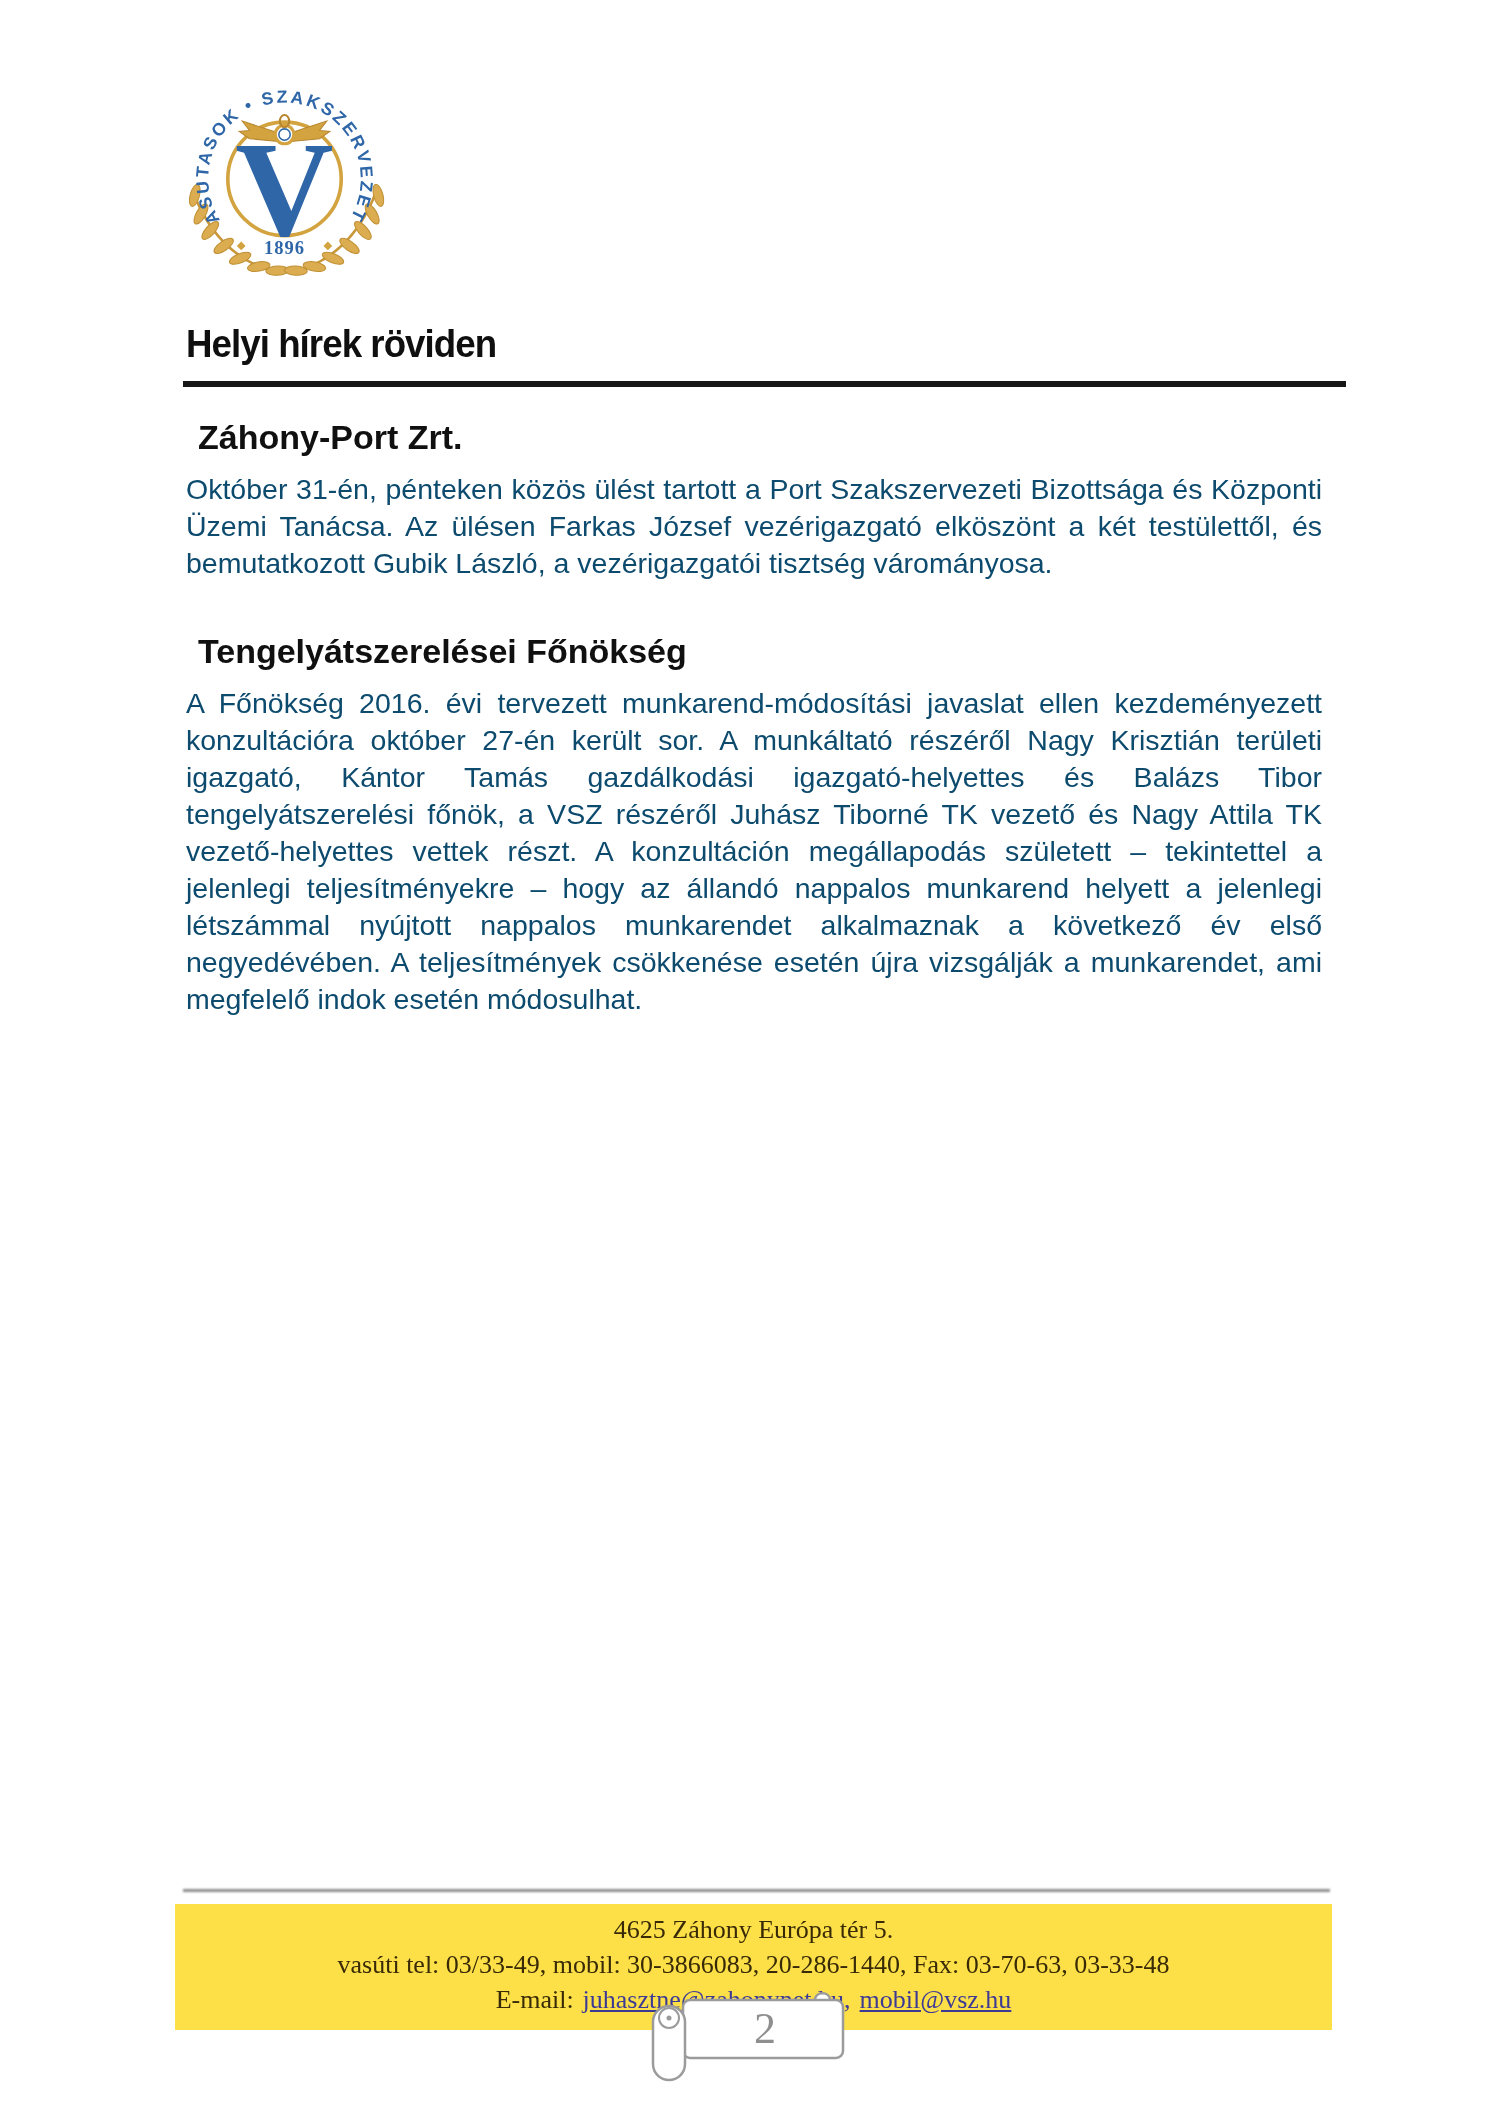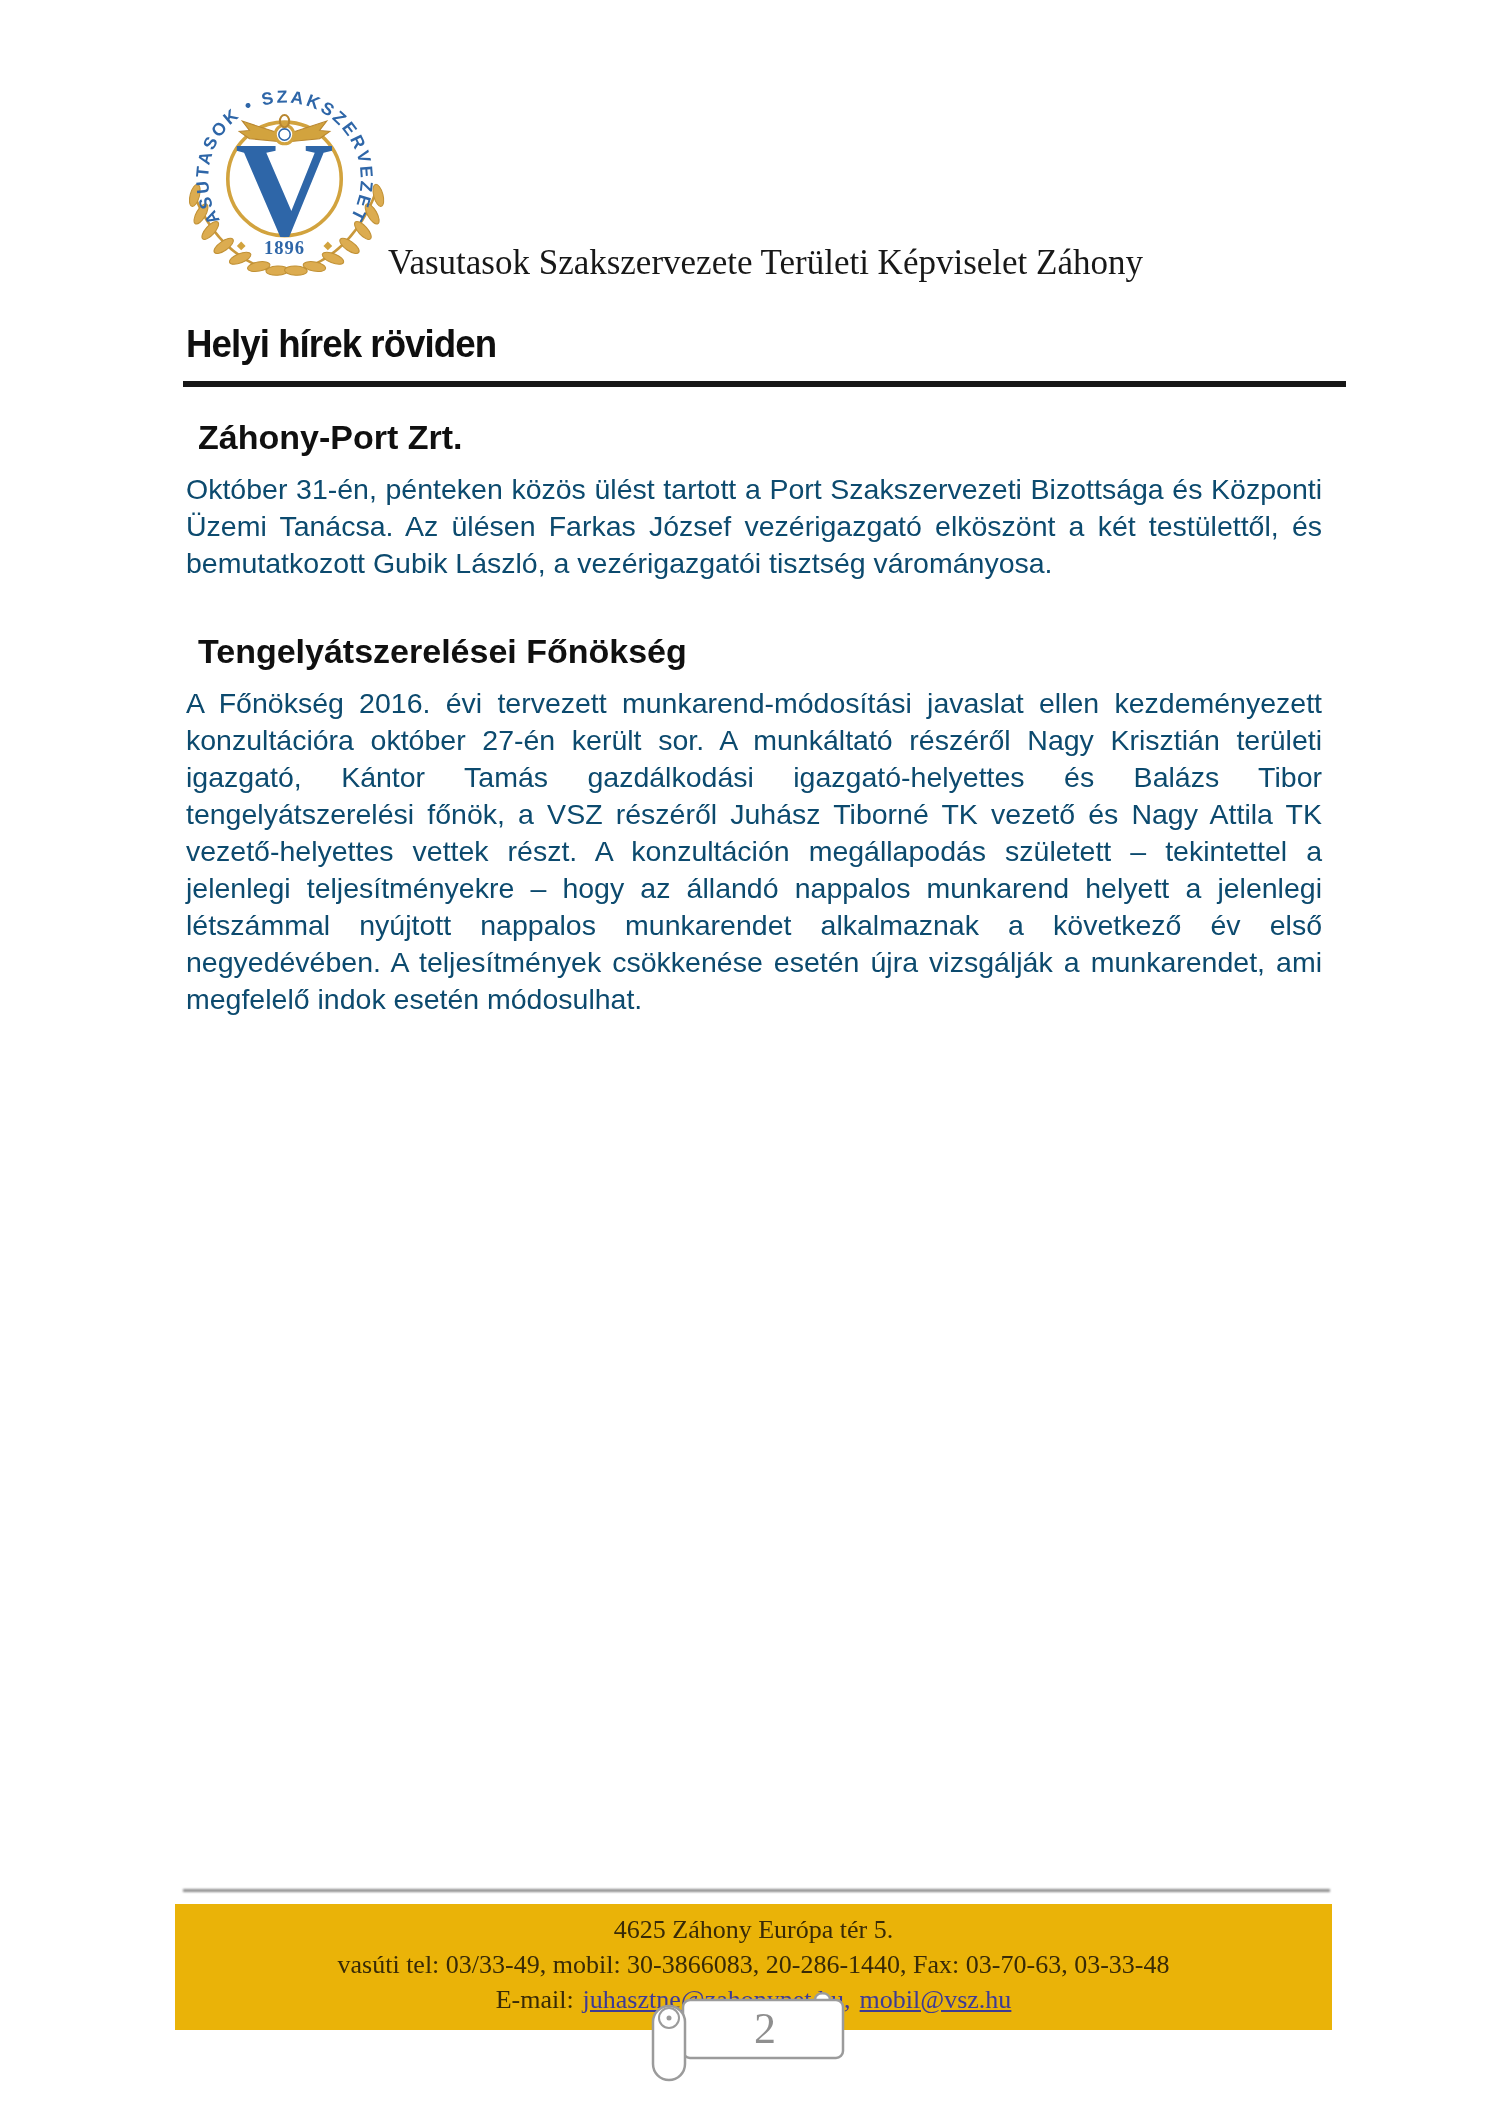--- a/index.html
+++ b/index.html
@@ -76,38 +76,37 @@
       <circle cx="103" cy="49" r="9" fill="#ffffff" stroke="#D2A33E" stroke-width="3"></circle>
       <circle cx="103" cy="49" r="5.5" fill="none" stroke="#2E66A8" stroke-width="1.5"></circle>
       <ellipse cx="103" cy="36" rx="4.5" ry="6" fill="none" stroke="#B8862F" stroke-width="2"></ellipse>
     </g>
 
     <text x="103" y="165" text-anchor="middle" font-family="Liberation Serif, serif" font-weight="bold" font-size="18" fill="#2E66A8" letter-spacing="1">1896</text>
     <rect x="58" y="154" width="6" height="6" fill="#D2A33E" transform="rotate(45 61 157)"></rect>
     <rect x="142" y="154" width="6" height="6" fill="#D2A33E" transform="rotate(45 145 157)"></rect>
   </svg>
 
-  <div class="org-title">Vasutasok Szakszervezete Területi Képviselet Záhony</div>
 
   <div class="main-heading">Helyi hírek röviden</div>
   <div class="heading-rule"></div>
 
   <div class="content">
     <div class="article">
       <h2>Záhony-Port Zrt.</h2>
       <p>Október 31-én, pénteken közös ülést tartott a Port Szakszervezeti Bizottsága és Központi Üzemi Tanácsa. Az ülésen Farkas József vezérigazgató elköszönt a két testülettől, és bemutatkozott Gubik László, a vezérigazgatói tisztség várományosa.</p>
     </div>
     <div class="article">
       <h2>Tengelyátszerelései Főnökség</h2>
       <p>A Főnökség 2016. évi tervezett munkarend-módosítási javaslat ellen kezdeményezett konzultációra október 27-én került sor. A munkáltató részéről Nagy Krisztián területi igazgató, Kántor Tamás gazdálkodási igazgató-helyettes és Balázs Tibor tengelyátszerelési főnök, a VSZ részéről Juhász Tiborné TK vezető és Nagy Attila TK vezető-helyettes vettek részt. A konzultáción megállapodás született – tekintettel a jelenlegi teljesítményekre – hogy az állandó nappalos munkarend helyett a jelenlegi létszámmal nyújtott nappalos munkarendet alkalmaznak a következő év első negyedévében. A teljesítmények csökkenése esetén újra vizsgálják a munkarendet, ami megfelelő indok esetén módosulhat.</p>
     </div>
   </div>
 
   <div class="footer-shadow-line"></div>
-  <div class="footer" style="background:#eab308;">
+  <div class="footer" style="background:#fde047;">
     <div>4625 Záhony Európa tér 5.</div>
     <div>vasúti tel: 03/33-49, mobil: 30-3866083, 20-286-1440, Fax: 03-70-63, 03-33-48</div>
     <div>
       <span class="email-label">E-mail:</span><a href="#">juhasztne@zahonynet.hu</a><span class="email-sep">,</span><a href="#">mobil@vsz.hu</a>
     </div>
   </div>
 
   <svg class="scroll-svg" viewBox="0 0 240 100">
     <path d="M 170,10 c 0,-9 15,-9 15,0" fill="#ffffff" stroke="#9b9b9b" stroke-width="2.5"></path>
     <rect x="38" y="10" width="160" height="58" rx="7" fill="#ffffff" stroke="#9b9b9b" stroke-width="2.5"></rect>

